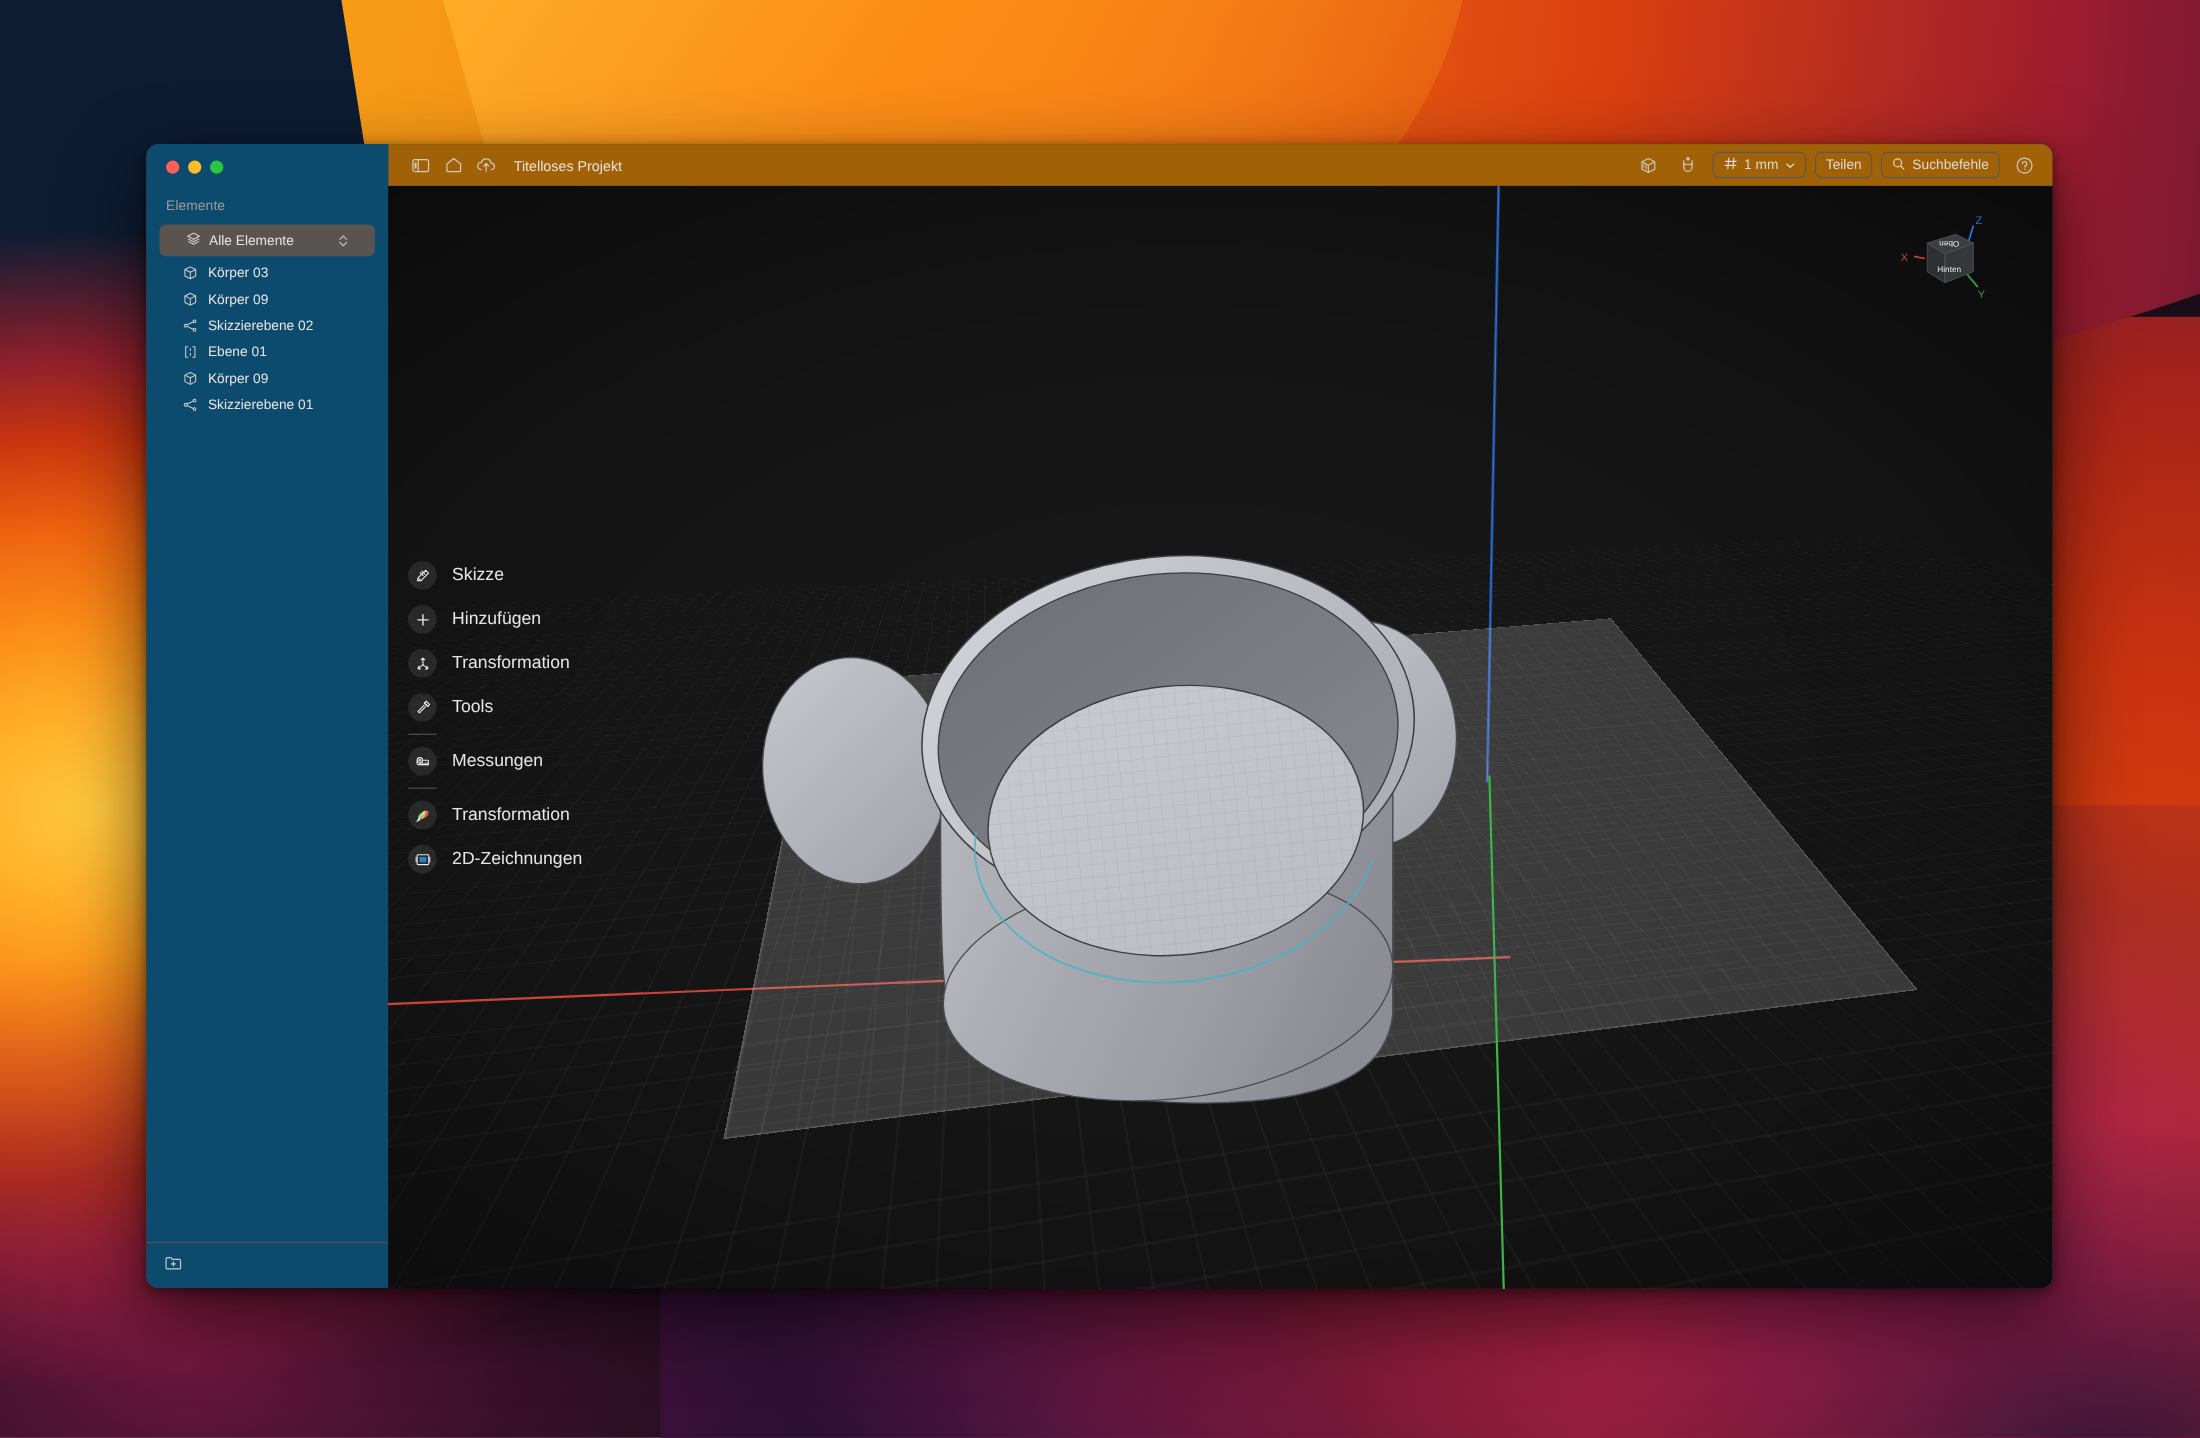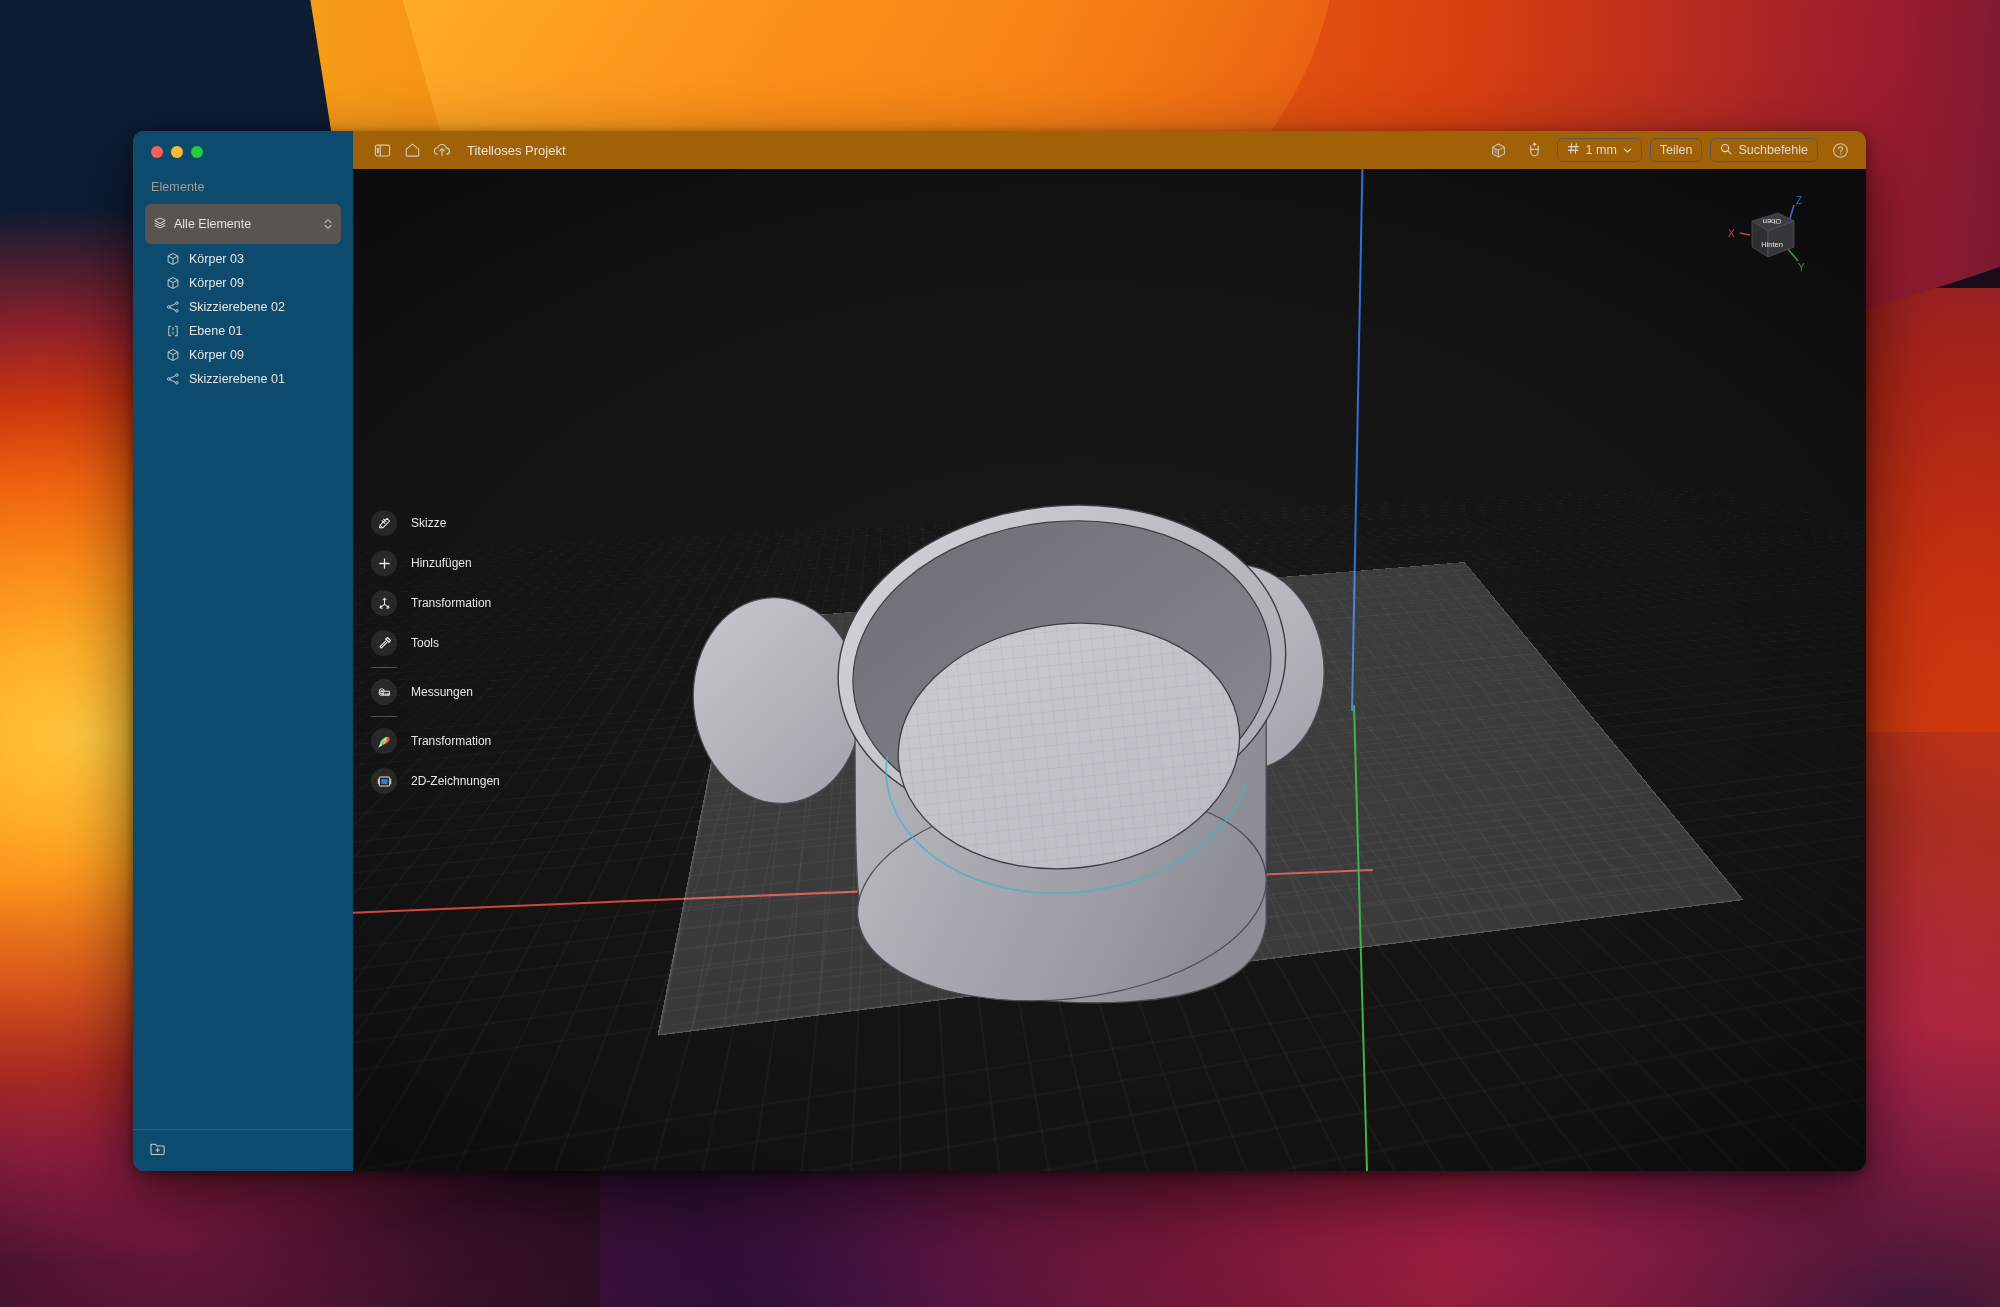--- a/index.html
+++ b/index.html
@@ -100,24 +100,24 @@
   .light.yellow { background:#febc2e; }
   .light.green  { background:#28c840; }
 
   #sb-title {
     color:#a29c98; font-size:12.5px;
     padding:9px 0 8px 18px; letter-spacing:.1px;
   }
 
   #filter-pill {
     margin:2px 12px 6px 12px;
-    height:40px; border-radius:6px;
+    height:29px; border-radius:6px;
     background:#5a5451;
     display:flex; align-items:center;
-    padding:0 8px;
+    padding:0 24px;
     gap:7px;
     color:#e7e3e0; font-size:12.5px;
   }
   #filter-pill .lbl { flex:1; }
   .chev-ud { width:10px; height:14px; opacity:.75; }
 
   #tree { padding:2px 0 0 0; flex:1; overflow:hidden; }
   .tree-row {
     display:flex; align-items:flex-start; gap:9px;
     height:24px; padding-left:33px;
@@ -230,21 +230,21 @@
   .tool-row {
     display:flex; align-items:center; gap:14px;
     height:40px;
   }
   .tool-ic {
     width:26px; height:26px; border-radius:50%;
     background:rgba(255,255,255,.09);
     display:flex; align-items:center; justify-content:center;
     flex:0 0 26px;
   }
-  .tool-lbl { color:#e6e6e6; font-size:12px; }
+  .tool-lbl { color:#e6e6e6; font-size:16px; }
   .tool-sep {
     width:26px; height:1px; background:rgba(255,255,255,.26);
     margin:4px 0 4px 0;
   }
 </style>
 </head>
 <body>
 
 <div id="desktop">
   <div class="wp-layer wp-navy"></div>

